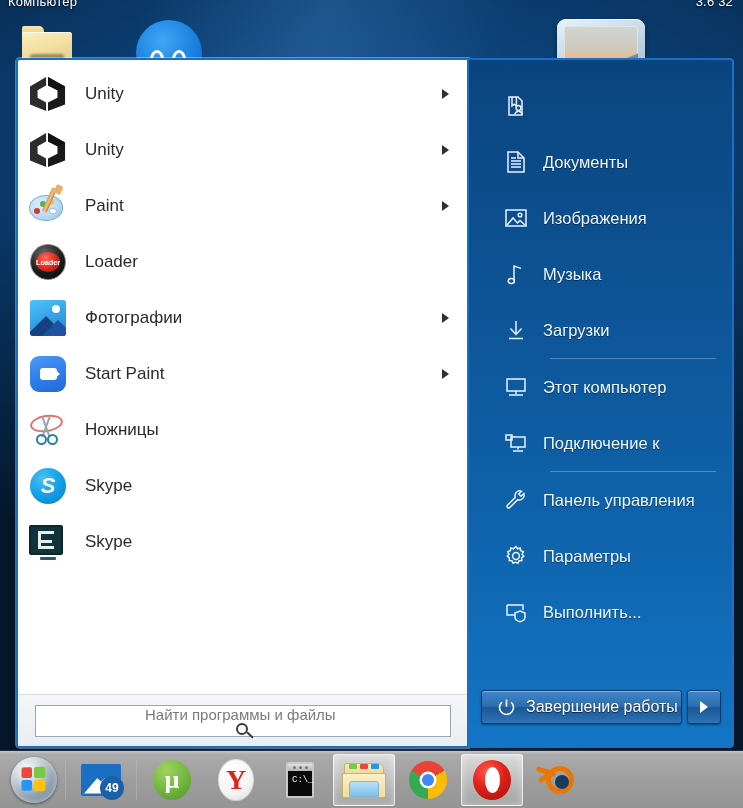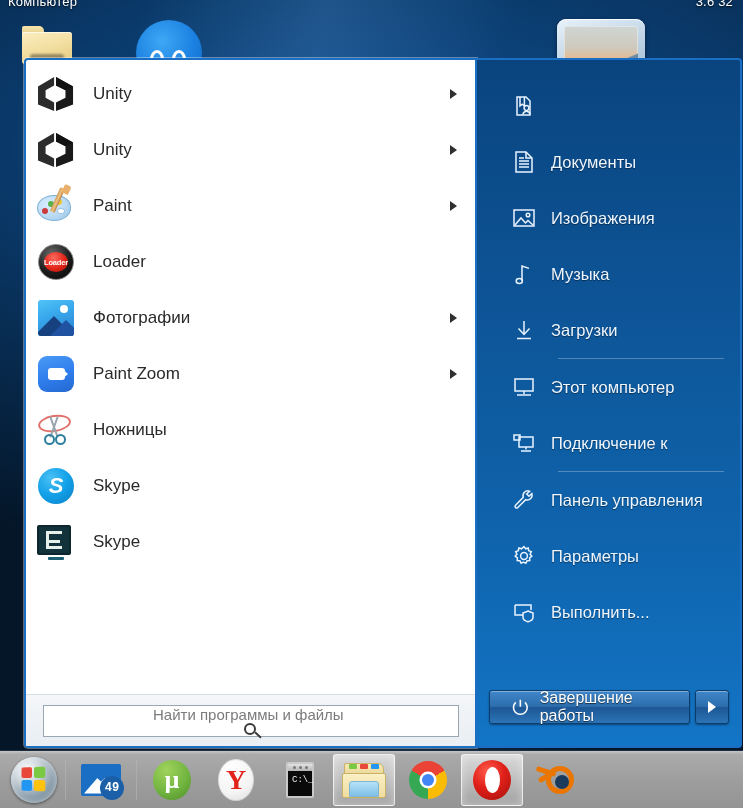--- a/index.html
+++ b/index.html
@@ -95,21 +95,21 @@
     position:absolute; right:16px; bottom:8px; width:11px; height:14px;
     background:#dfe8ee; border:1px solid #7f97a8;
   }
   .photo-frame .pic .trees {
     position:absolute; left:0; bottom:0; width:100%; height:26px;
     background:linear-gradient(180deg,#1f3a1e,#152a16);
   }
 
   
   .startmenu {
-    position:absolute; left:24px; top:58px; width:718px; height:516px;
+    position:absolute; left:16px; top:58px; width:718px; height:516px;
   }
   .sm-left {
     position:absolute; left:0; top:0; width:453px; height:690px;
     background:#ffffff;
     border:2px solid #1a6fc4;
     border-radius:4px 0 0 4px;
     box-shadow: 0 0 0 1px rgba(255,255,255,.35);
   }
   .sm-right {
     position:absolute; left:453px; top:0; width:265px; height:690px;
@@ -287,21 +287,21 @@
   }
   .rp-sep { height:1px; margin:0 18px 0 62px; background:rgba(255,255,255,.28); }
 
   svg.rico { display:block; }
 
   
   .shutdown-row {
     position:absolute; left:12px; bottom:22px; width:240px; height:34px; display:flex;
   }
   .shutdown-btn {
-    flex:1; display:flex; align-items:center; padding-left:20px;
+    flex:1; display:flex; align-items:center; padding-left:14px;
     background:linear-gradient(180deg,#3f86c9 0%, #2d6ead 48%, #1d5795 52%, #2c74b6 100%);
     border:1px solid #0c3d6d; border-radius:3px;
     box-shadow: inset 0 1px 0 rgba(255,255,255,.35), 0 1px 2px rgba(0,0,0,.4);
   }
   .shutdown-btn .lbl { margin-left:9px; font-size:16px; color:#fff; text-shadow:0 1px 1px rgba(0,0,0,.6); }
   .shutdown-arrow {
     width:34px; margin-left:5px; display:flex; align-items:center; justify-content:center;
     background:linear-gradient(180deg,#3f86c9 0%, #2d6ead 48%, #1d5795 52%, #2c74b6 100%);
     border:1px solid #0c3d6d; border-radius:3px;
     box-shadow: inset 0 1px 0 rgba(255,255,255,.35), 0 1px 2px rgba(0,0,0,.4);
@@ -343,21 +343,21 @@
   }
 
   
   .i-mail { width:40px; height:32px; position:relative; }
   .i-mail .env { position:absolute; inset:0; background:#1a6fc4; border-radius:2px; }
   .i-mail .flapw { position:absolute; left:3px; top:6px; width:34px; height:24px; background:#fff; clip-path: polygon(0 100%, 50% 18%, 100% 100%); }
   .i-mail .flapb { position:absolute; left:0; top:0; width:40px; height:18px; background:#1a6fc4; clip-path: polygon(0 0, 100% 0, 50% 100%); }
   .i-mail .badge {
     position:absolute; right:-3px; bottom:-4px; width:24px; height:24px; border-radius:50%;
     background:#1a5fa8; color:#fff; font-size:12px; font-weight:bold;
-    display:flex; align-items:center; justify-content:center;font-family:Liberation Mono, monospace;
+    display:flex; align-items:center; justify-content:center;
   }
 
   .i-utorrent {
     width:38px; height:40px; border-radius:50%;
     background:radial-gradient(circle at 35% 25%, #9fd35c 0%, #72b540 55%, #4f8f2a 100%);
     display:flex; align-items:center; justify-content:center;
   }
   .i-utorrent span { color:#fff; font-size:26px; font-weight:bold; font-family:"Liberation Serif", serif; line-height:1; }
 
   .i-yandex {
@@ -505,21 +505,21 @@
         <div class="arrow"></div>
       </div>
 
       <div class="prog-item">
         <div class="ico">
           <div class="ico-zoom">
               <div class="cam"></div>
               <div class="lens"></div>
             </div>
         </div>
-        <div class="lbl">Paint Zoom</div>
+        <div class="lbl">Start Paint</div>
         <div class="arrow"></div>
       </div>
 
       <div class="prog-item">
         <div class="ico">
           <div class="ico-snip">
             <div class="ring"></div>
               <div class="bl1"></div>
               <div class="bl2"></div>
             <div class="h1"></div>

